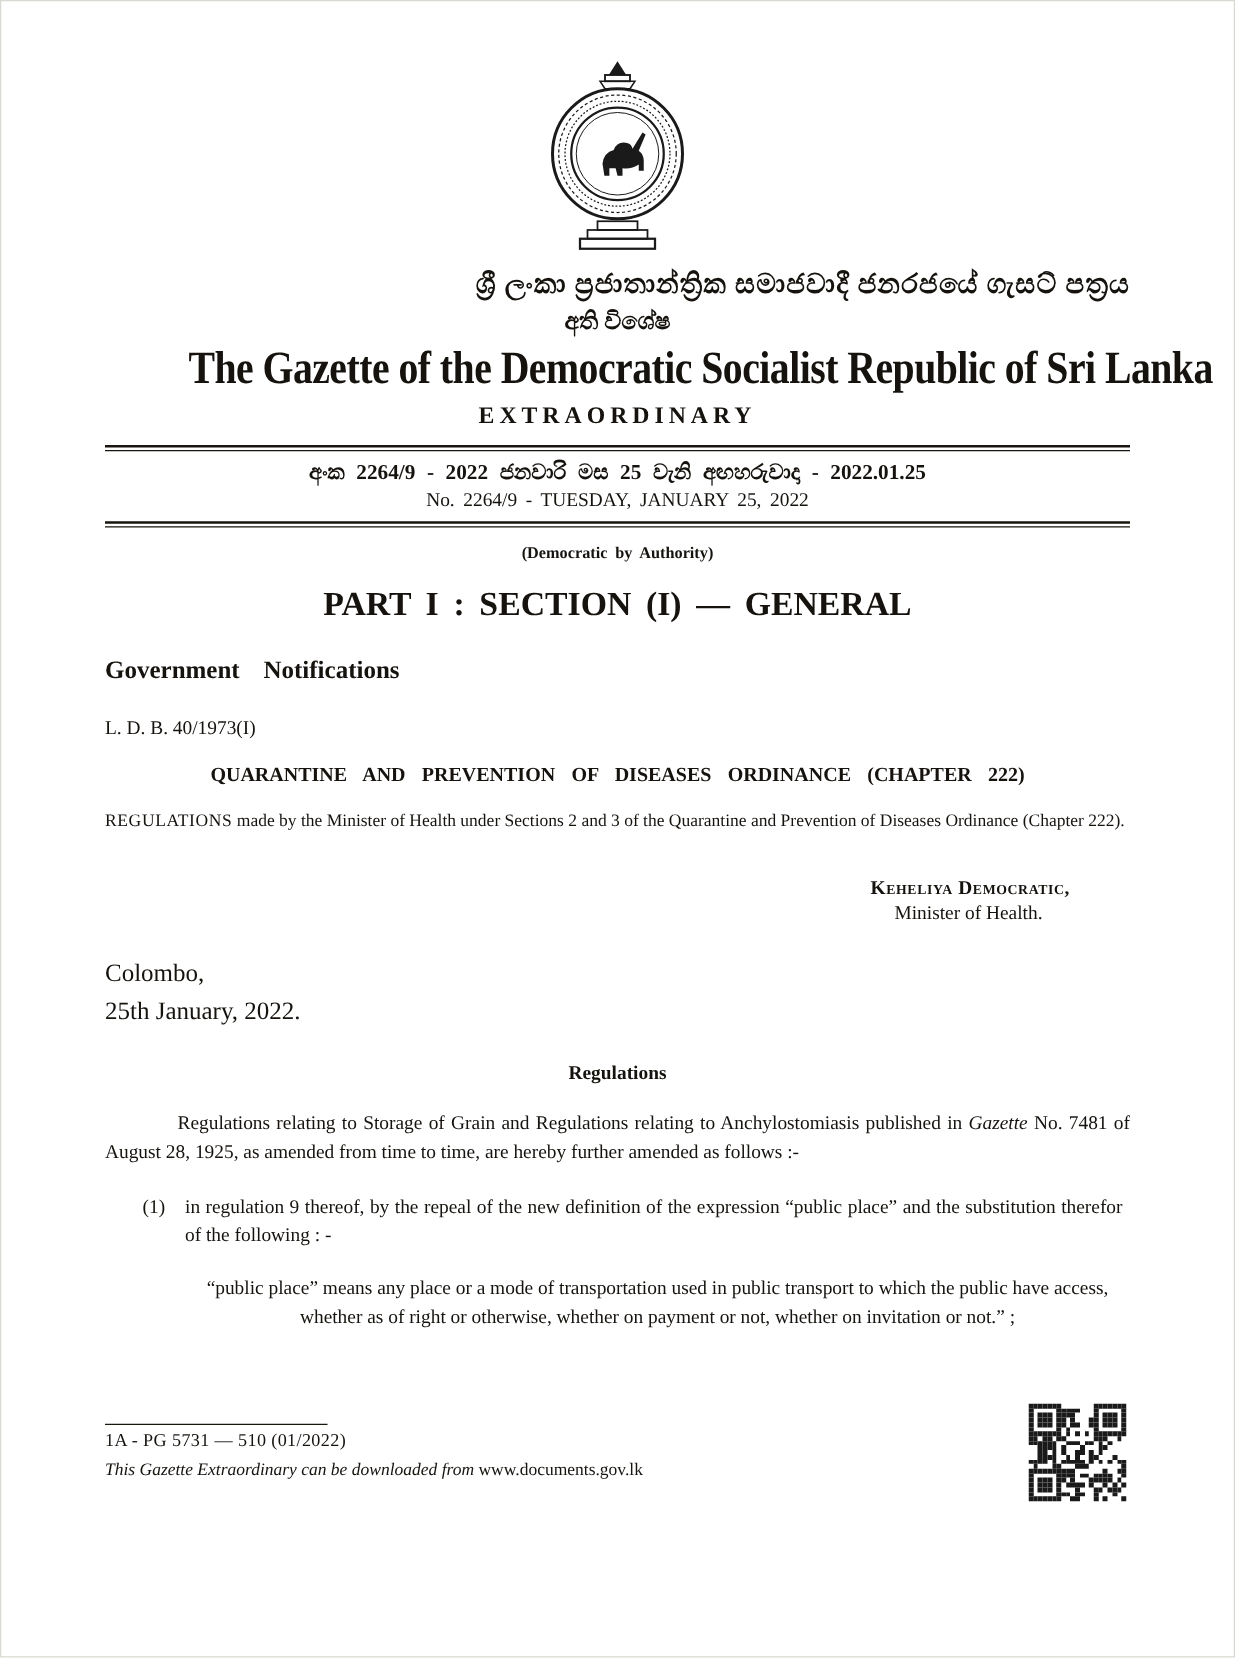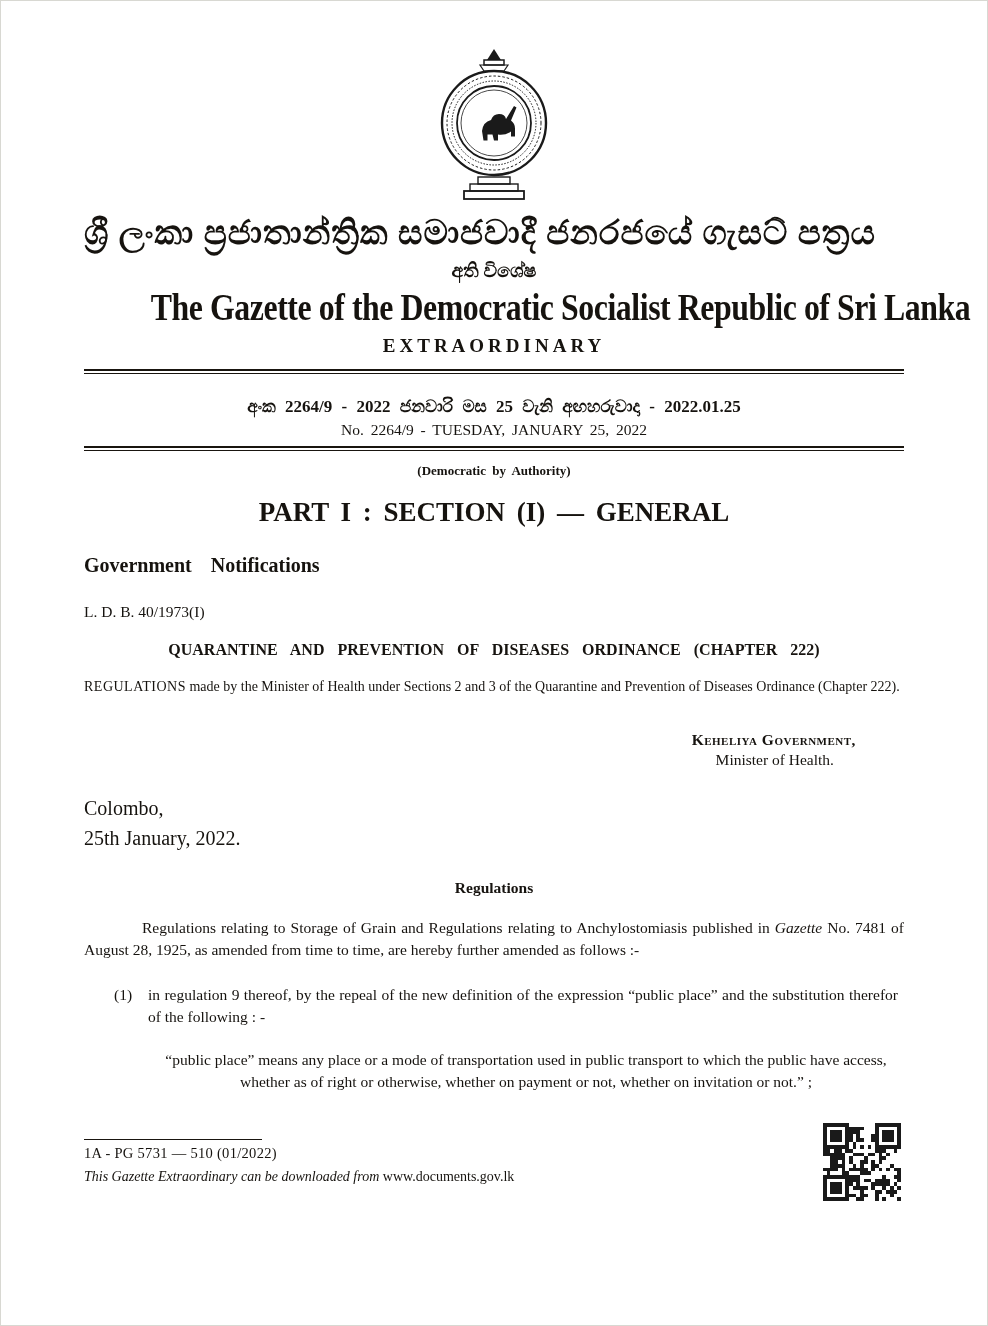--- a/index.html
+++ b/index.html
@@ -16,23 +16,23 @@
     overflow: hidden;
   }
   .content { padding: 40px 83px 0 83px; }
 
   
   .emblem-wrap { text-align: center; margin: 6px 0 4px 0; }
   .emblem { display: inline-block; }
 
   
   .sinhala-title {
-    text-align: left;
-    font-weight: bold;
-    font-size: 34px;
+    text-align: right;
+    font-weight: bold;
+    font-size: 22px;
     line-height: 1.15;
     margin-top: 6px;
     letter-spacing: 1px;
   }
   .sinhala-sub {
     text-align: center;
     font-weight: bold;
     font-size: 19px;
     margin-top: 8px;
   }
@@ -63,21 +63,20 @@
     height: 5px;
     border-top: 2px solid #19150f;
     border-bottom: 1px solid #19150f;
   }
   .issue-si {
     text-align: center;
     font-weight: bold;
     font-size: 17px;
     word-spacing: 5px;
     padding: 7px 0 2px 0;
-    margin-top: 16px;
   }
   .issue-en {
     text-align: center;
     font-size: 15.5px;
     word-spacing: 3px;
     padding: 2px 0 7px 0;
   }
   .published {
     text-align: center;
     font-weight: bold;
@@ -234,21 +233,21 @@
     <div class="part-heading">PART I : SECTION (I) — GENERAL</div>
     <div class="gov-notifications">Government Notifications</div>
 
     <div class="ldb">L. D. B. 40/1973(I)</div>
 
     <div class="ordinance">QUARANTINE AND PREVENTION OF DISEASES ORDINANCE (CHAPTER 222)</div>
 
     <div class="intro"><span class="smallcaps" style="text-transform:uppercase">Regulations</span><span> made by the Minister of Health under Sections 2 and 3 of the Quarantine and Prevention of Diseases Ordinance (Chapter 222).</span></div>
 
     <div class="signature">
-      <div class="sig-name">Keheliya Government,</div>
+      <div class="sig-name">Keheliya Democratic,</div>
       <div class="sig-title">Minister of Health.</div>
     </div>
 
     <div class="place-date">
       <div>Colombo,</div>
       <div>25th January, 2022.</div>
     </div>
 
     <div class="reg-heading">Regulations</div>
 

